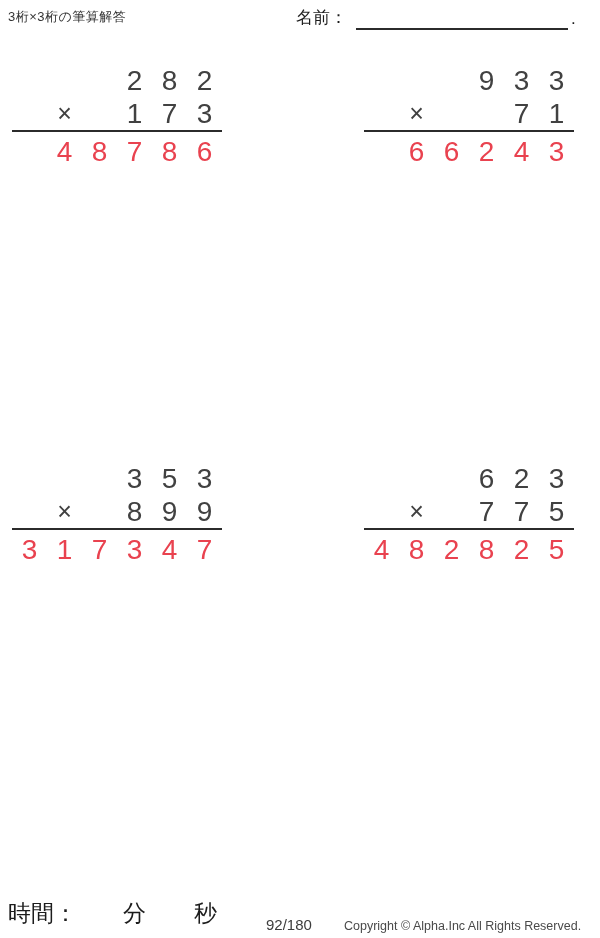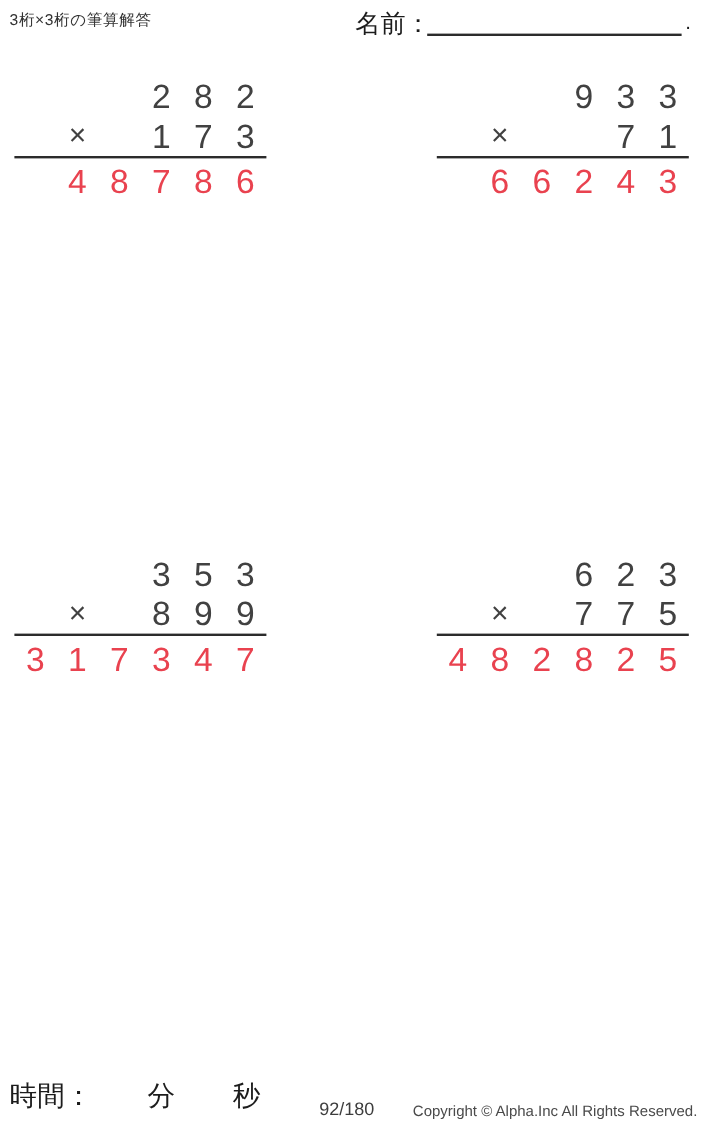--- a/index.html
+++ b/index.html
@@ -15,21 +15,21 @@
     background:#ffffff;
     font-family:"Liberation Sans","DejaVu Sans",sans-serif;
     overflow:hidden;
   }
   .page-title{
     position:absolute;left:8px;top:8px;
     font-size:13px;color:#333;letter-spacing:0.5px;
   }
   .name-label{
     position:absolute;left:296px;top:6px;
-    font-size:21px;color:var(--ink);font-family:Liberation Serif, serif;
+    font-size:17px;color:var(--ink);font-family:Liberation Serif, serif;
   }
   .name-underline{
     position:absolute;left:356px;top:6px;
     width:212px;height:22px;
     border-bottom:2px solid var(--line);
   }
   .name-period{
     position:absolute;left:571px;top:9px;
     font-size:17px;color:var(--ink);
   }

